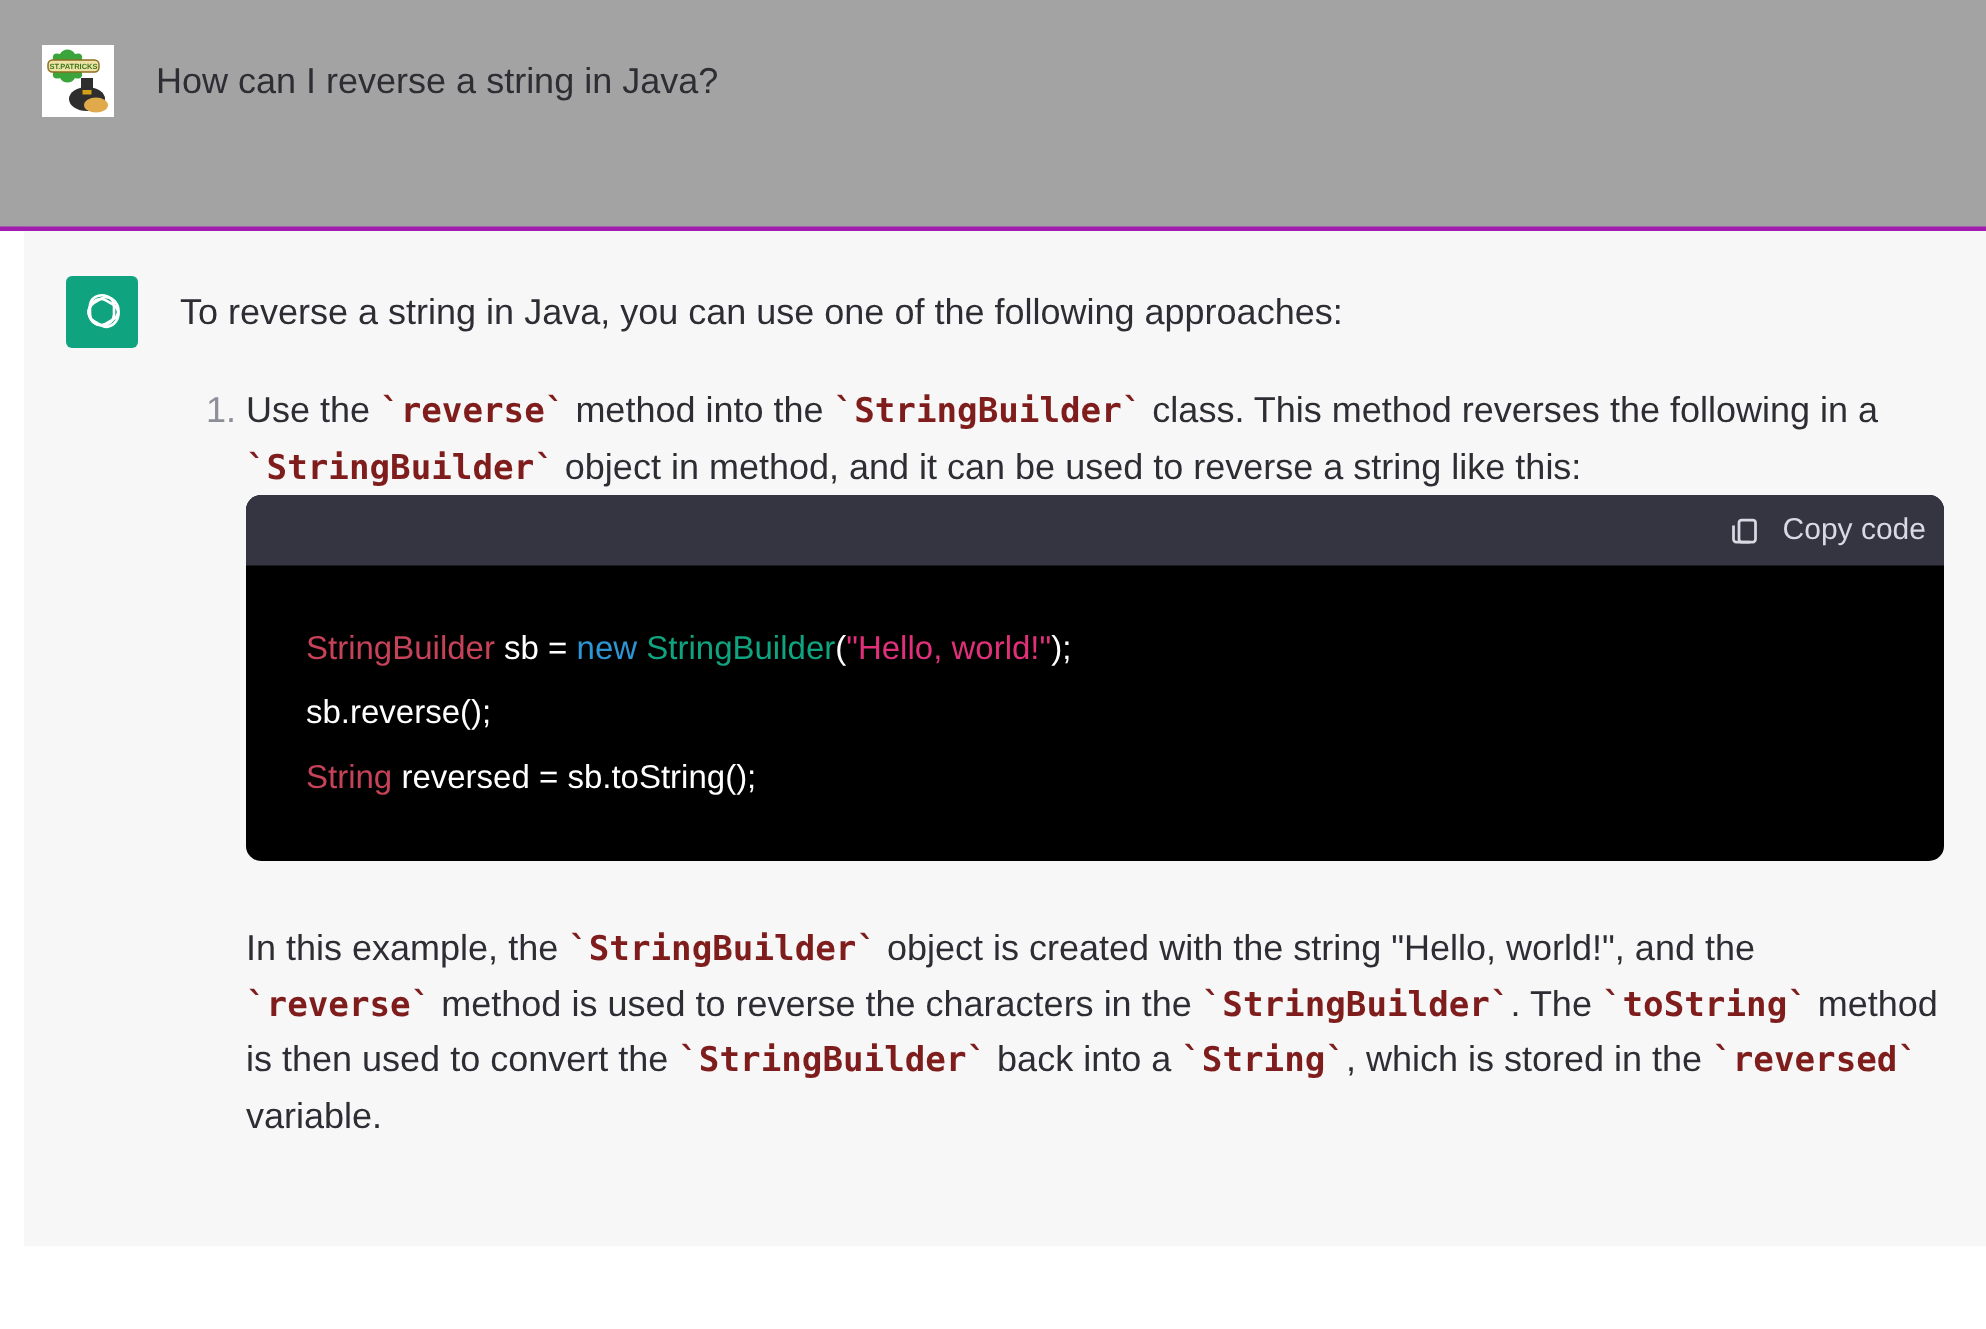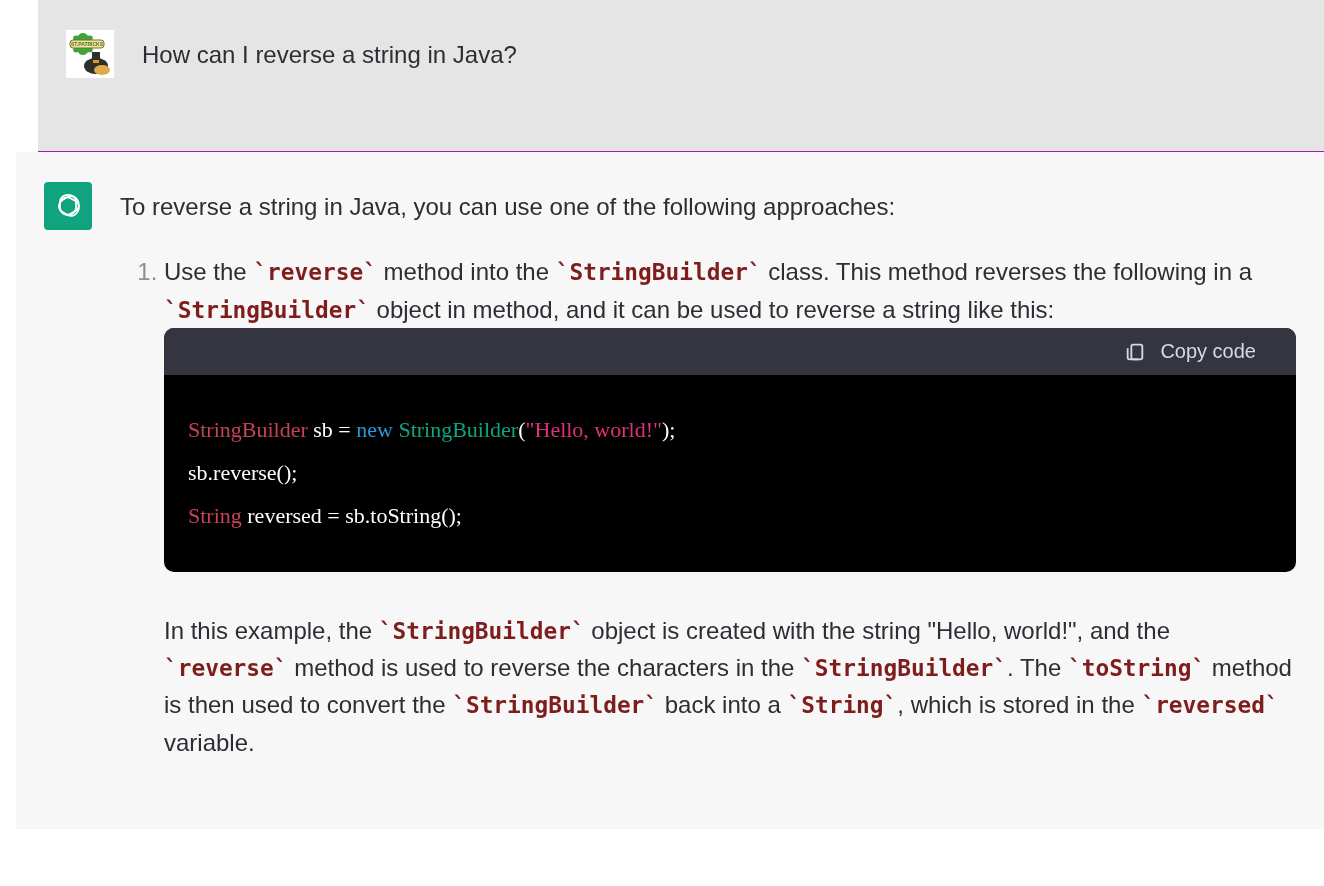--- a/index.html
+++ b/index.html
@@ -8,23 +8,22 @@
     background: #ffffff;
     color: #343541;
     width: 1324px;
   }
   .message-row {
     display: flex;
     padding: 30px 28px 50px 28px;
     gap: 28px;
   }
   .message-row.user {
-    background: #e5e5e5;
-    border-bottom: 1px solid #a21caf;
-    margin-left: 38px;
+    background: #a3a3a3;
+    border-bottom: 3px solid #a21caf;
   }
   .message-row.assistant {
     background: #f7f7f8;
     margin-left: 16px;
   }
   .avatar {
     width: 48px;
     height: 48px;
     border-radius: 4px;
     flex-shrink: 0;
@@ -69,38 +68,38 @@
     background: #000000;
     border-radius: 10px;
     overflow: hidden;
     margin: 0 0 40px 0;
   }
   .codeblock-header {
     background: #343541;
     display: flex;
     justify-content: flex-end;
     align-items: center;
-    padding: 12px 40px;
+    padding: 12px 12px;
     gap: 14px;
   }
   .copy-btn {
     display: flex;
     align-items: center;
     gap: 14px;
     background: transparent;
     border: none;
     color: #d9d9e3;
     font-size: 20px;
     cursor: pointer;
     font-family: inherit;
   }
   .copy-btn svg { width: 22px; height: 22px; }
   .codeblock pre {
-    padding: 34px 24px;
-    font-family: Liberation Serif, serif;
+    padding: 34px 40px;
+    font-family: Liberation Sans, sans-serif;
     font-size: 22px;
     line-height: 1.95;
     color: #ffffff;
     overflow-x: auto;
     border-radius: 19px;
   }
   .tok-type { color: #c64258; }
   .tok-kw { color: #2e95d3; }
   .tok-class { color: #10a37f; }
   .tok-str { color: #df3079; }

